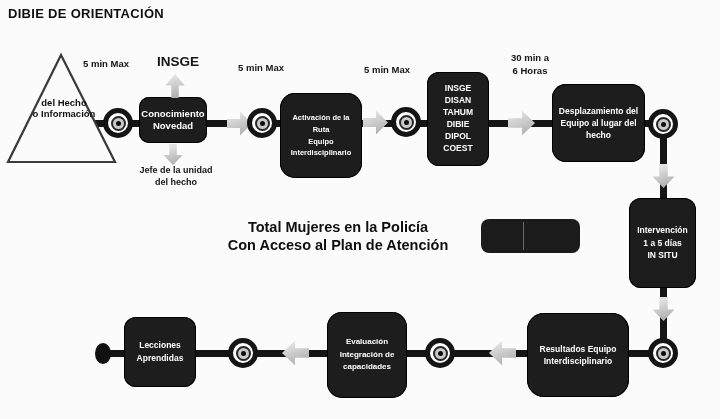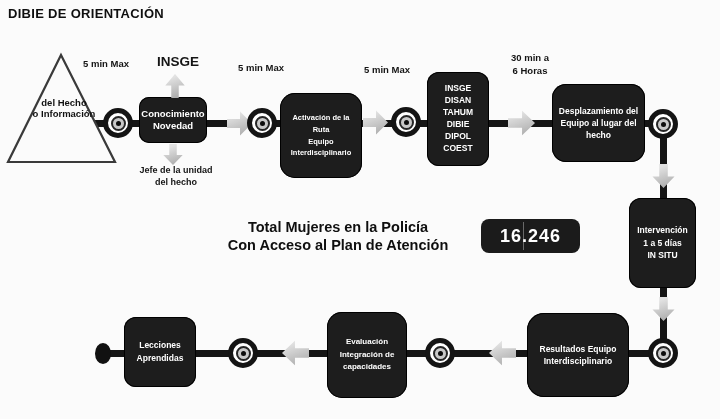--- a/index.html
+++ b/index.html
@@ -132,17 +132,16 @@
   </div>
 <div class="abs node" style="left:228px;top:338px;">
     <div class="node-mid">
       <div class="node-dot"></div>
     </div>
   </div>
 
 <div class="abs caption ml">Total Mujeres en la Policía
 Con Acceso al Plan de Atención</div>
 <div class="abs counter">
-  <span>16.246</span>
   <div class="counter-divider"></div>
 </div>
 
 <div class="abs enddot"></div>
 
 </body></html>

